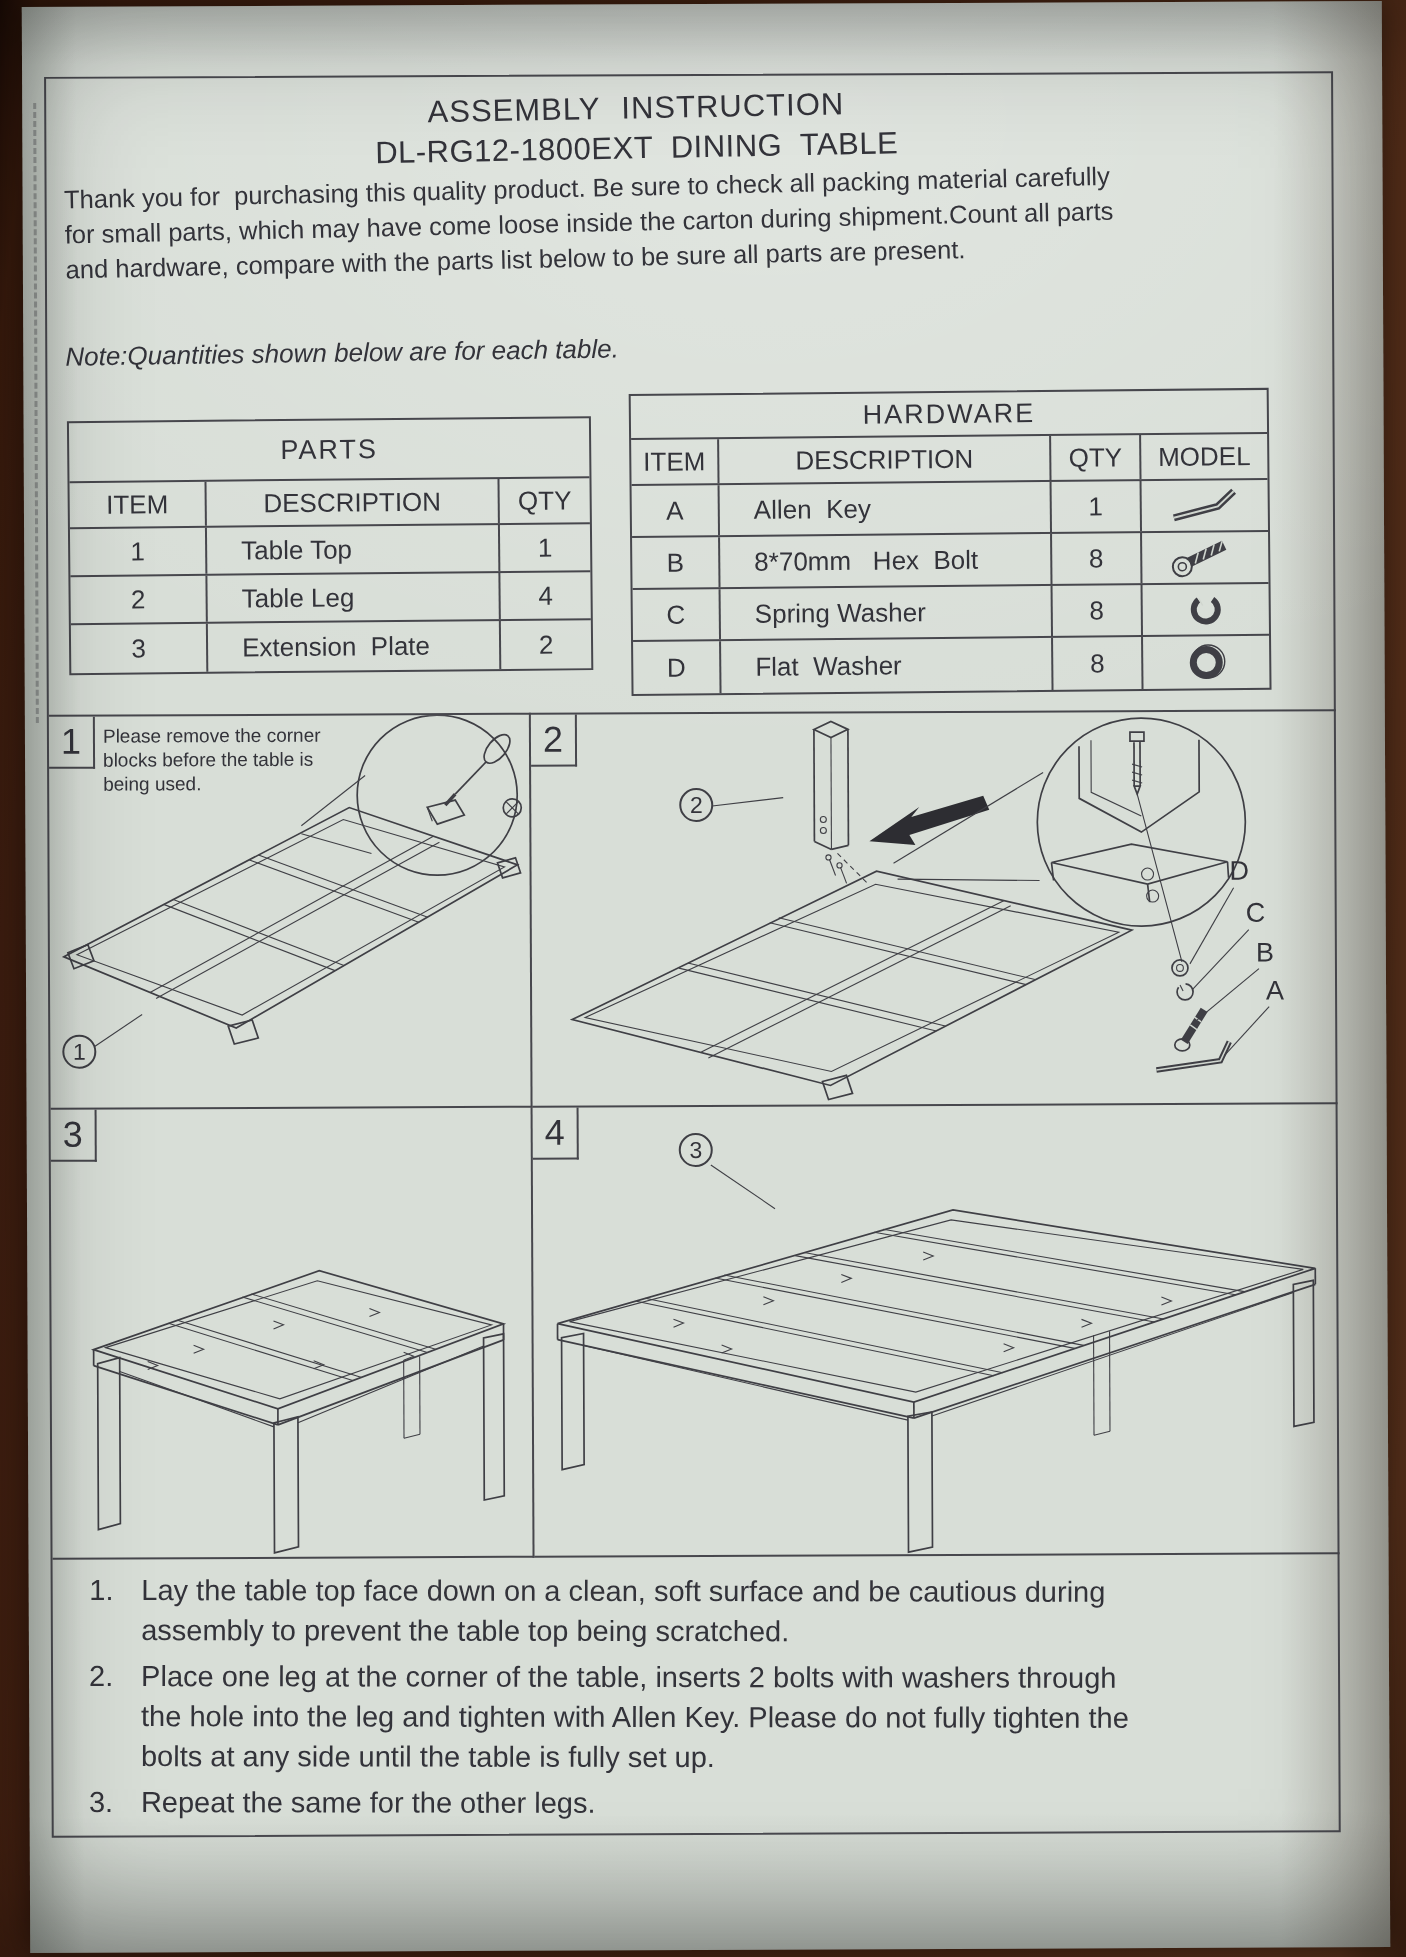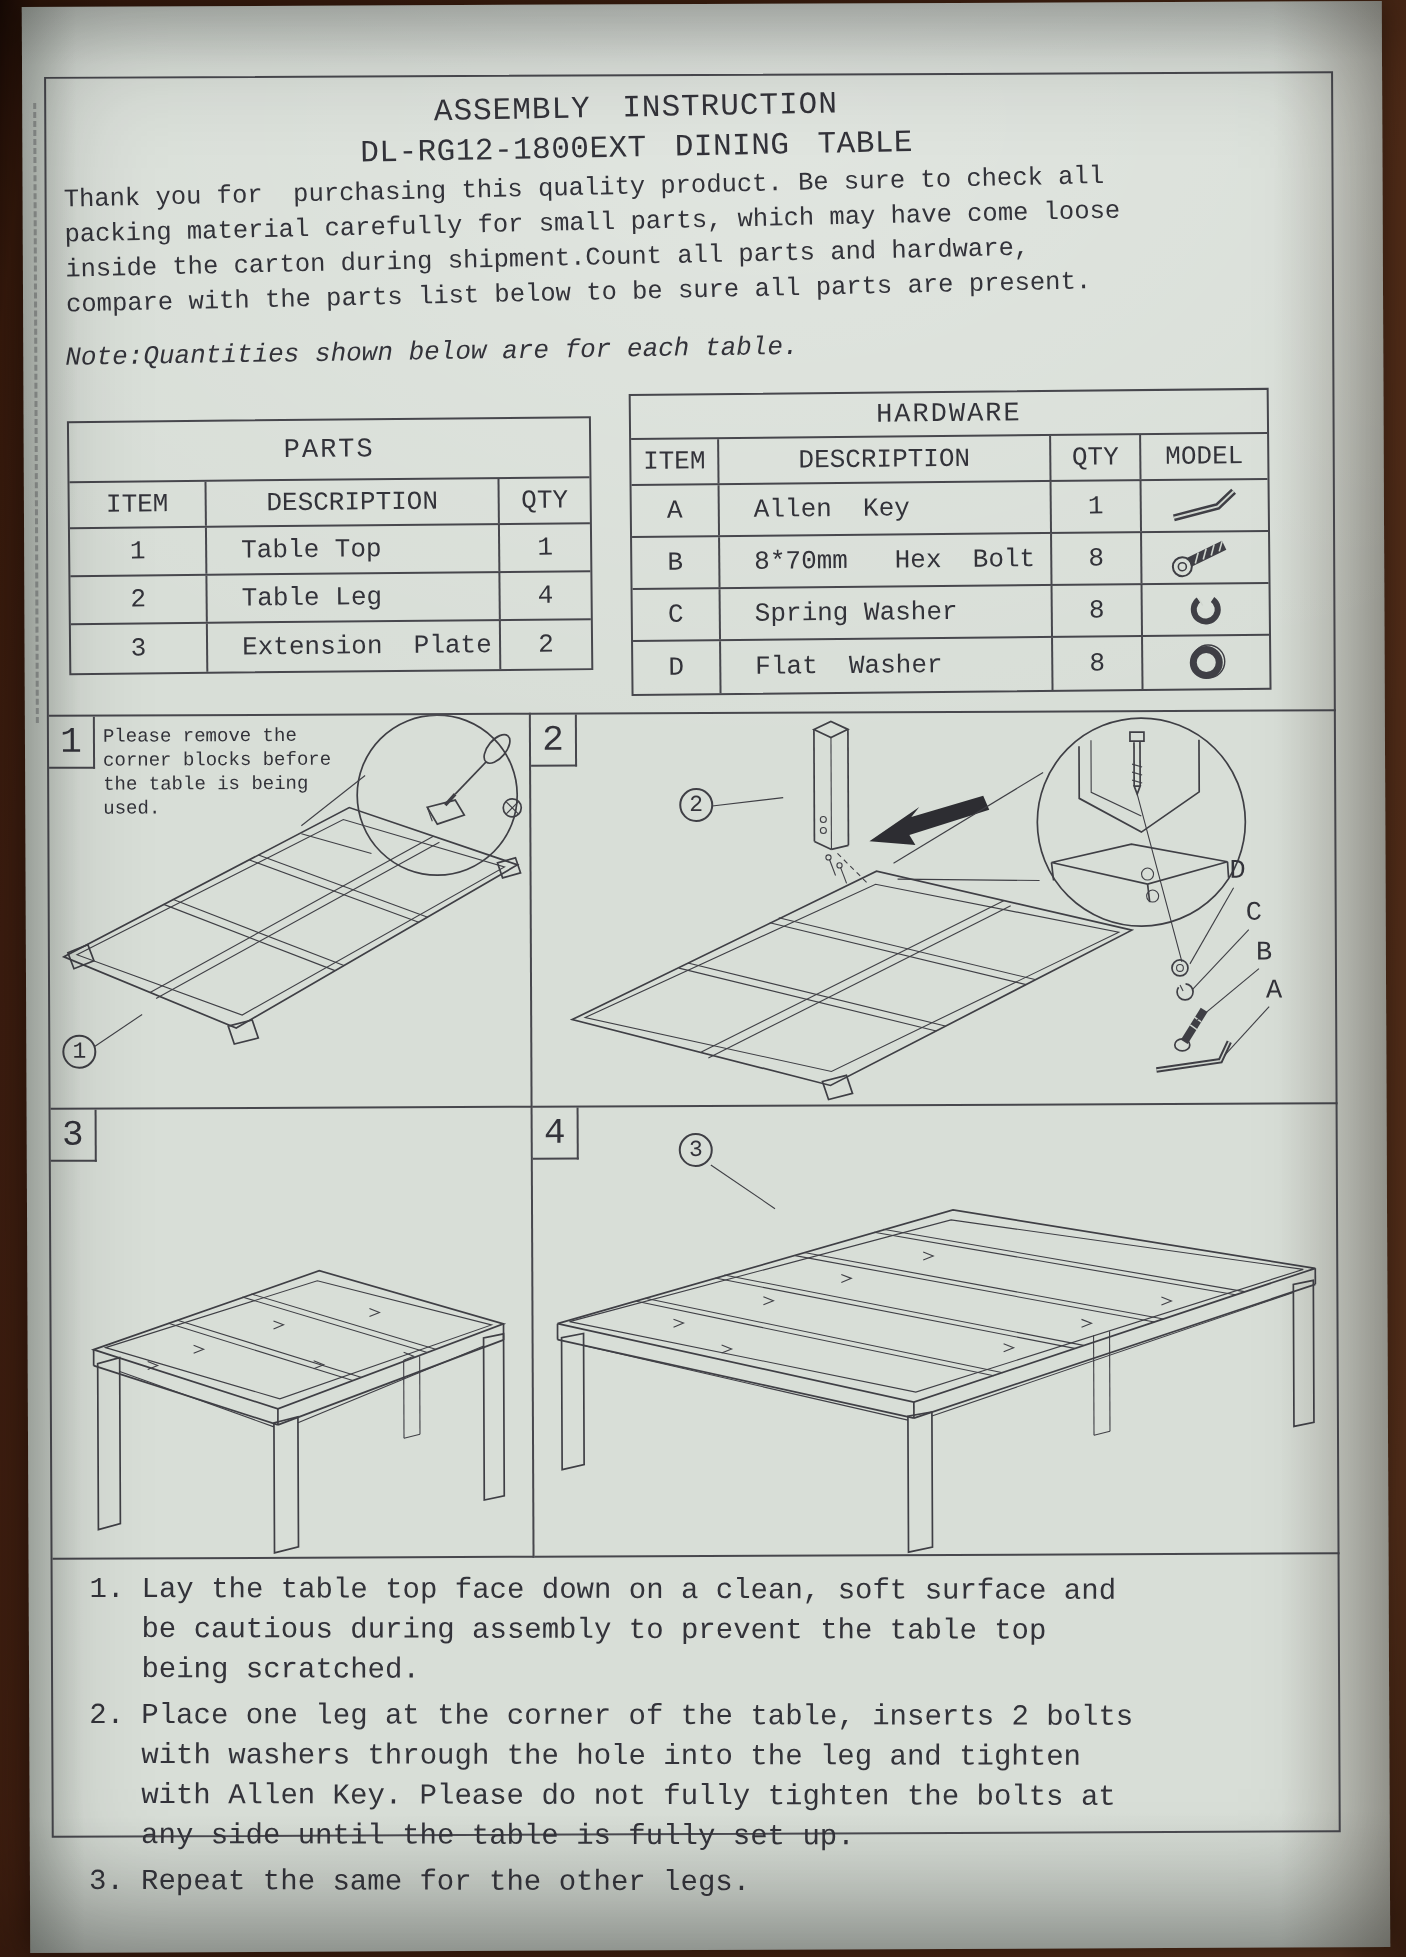--- a/index.html
+++ b/index.html
@@ -1,18 +1,18 @@
 <!DOCTYPE html>
 <html><head>
 <meta charset="utf-8">
 <style>
   html,body{margin:0;padding:0;background:#1c0d07;}
   .photo{position:relative;width:1406px;height:1957px;overflow:hidden;
     background:linear-gradient(97deg,#200e07 0%,#44200f 2.5%,#4b2413 7%,#552b16 45%,#5f321b 75%,#6e3d22 96%,#4f2a16 100%);
-    font-family:Liberation Mono, monospace;color:#33333a;}
+    font-family:Liberation Sans, sans-serif;color:#33333a;}
   .photo::after{content:"";position:absolute;inset:0;pointer-events:none;
     box-shadow:inset 0 0 140px rgba(0,0,0,.45);}
   .paper{position:absolute;left:26px;top:4px;width:1360px;height:1946px;
     background:
       radial-gradient(120% 55% at 55% 6%, rgba(255,255,255,.22), rgba(255,255,255,0) 60%),
       linear-gradient(to right, rgba(55,65,55,.20), rgba(0,0,0,0) 4%, rgba(0,0,0,0) 92%, rgba(80,65,50,.28) 100%),
       linear-gradient(to bottom, rgba(70,75,70,.14), rgba(0,0,0,0) 3%, rgba(0,0,0,0) 93%, rgba(60,65,60,.22) 100%),
       #d8ded7;
     transform:rotate(-.25deg);box-shadow:0 0 34px rgba(0,0,0,.55);}
   .margin-dashes{position:absolute;left:11px;top:96px;height:620px;width:0;

